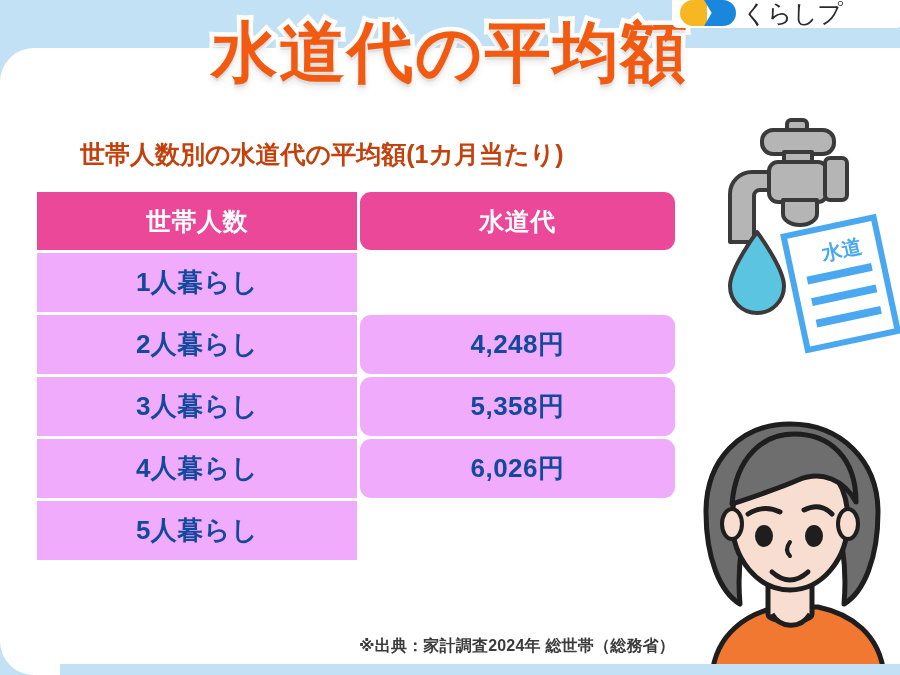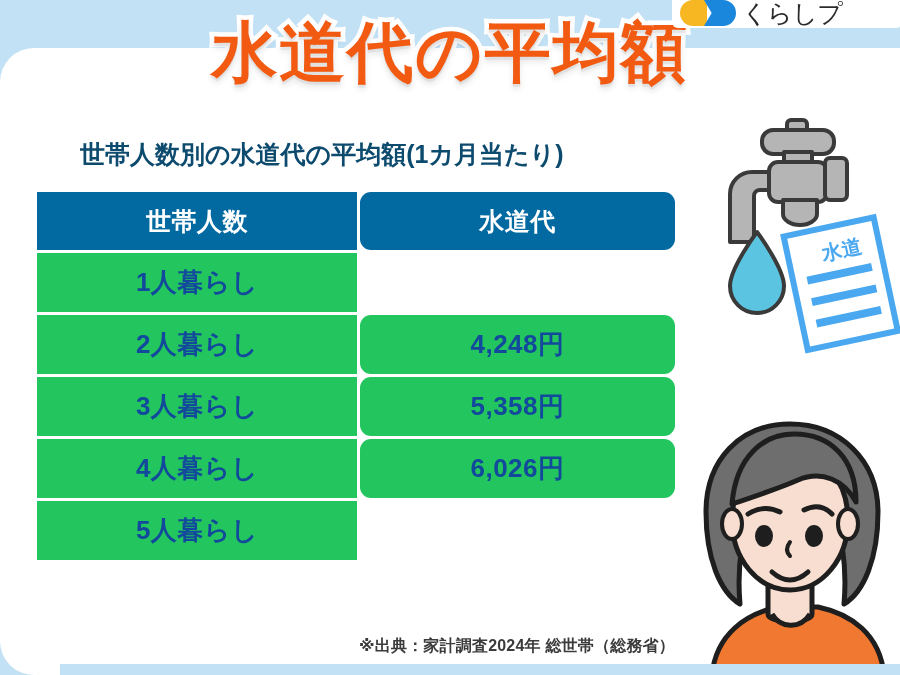--- a/index.html
+++ b/index.html
@@ -107,53 +107,53 @@
        0 5px 6px rgba(0,0,0,0.10);
   }
 
   
   .subtitle {
     position: absolute;
     left: 80px;
     top: 138px;
     font-size: 25px;
     font-weight: 700;
-    color: #0c4a6e;
+    color: #c2410c;
     letter-spacing: 0px;
     white-space: nowrap;
     z-index: 6;
   }
 
   
   .table {
     position: absolute;
     left: 37px;
     top: 192px;
     width: 638px;
     z-index: 6;
   }
   .trow {
     display: flex;
     width: 100%;
     margin-bottom: 3px;
   }
   .trow.head .tcell {
-    background: #0369a1;
+    background: #ec4899;
     color: #ffffff;
     font-size: 25px;
     font-weight: 700;
     height: 58px;
   }
   .trow.head .tcell.c1 { margin-right: 3px; }
   .tcell {
     display: flex;
     align-items: center;
     justify-content: center;
     height: 59px;
-    background: #22c55e;
+    background: #f0abfc;
     color: #12499c;
     font-size: 26px;
     font-weight: 700;
     letter-spacing: 0.5px;
     box-sizing: border-box;
   }
   .tcell.c1 {
     width: 320px;
     margin-right: 3px;
   }

